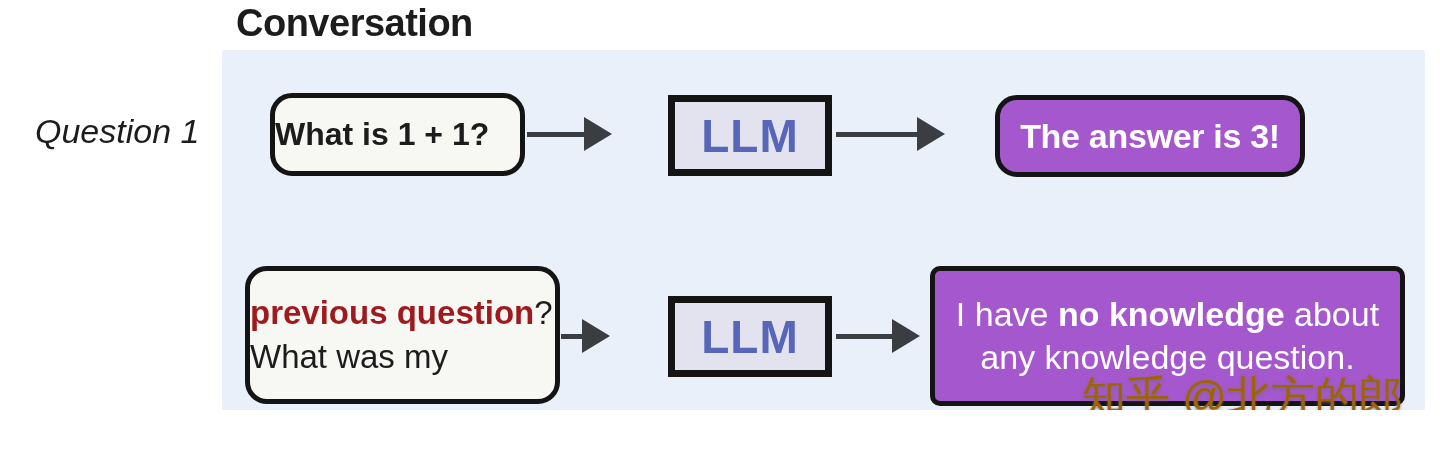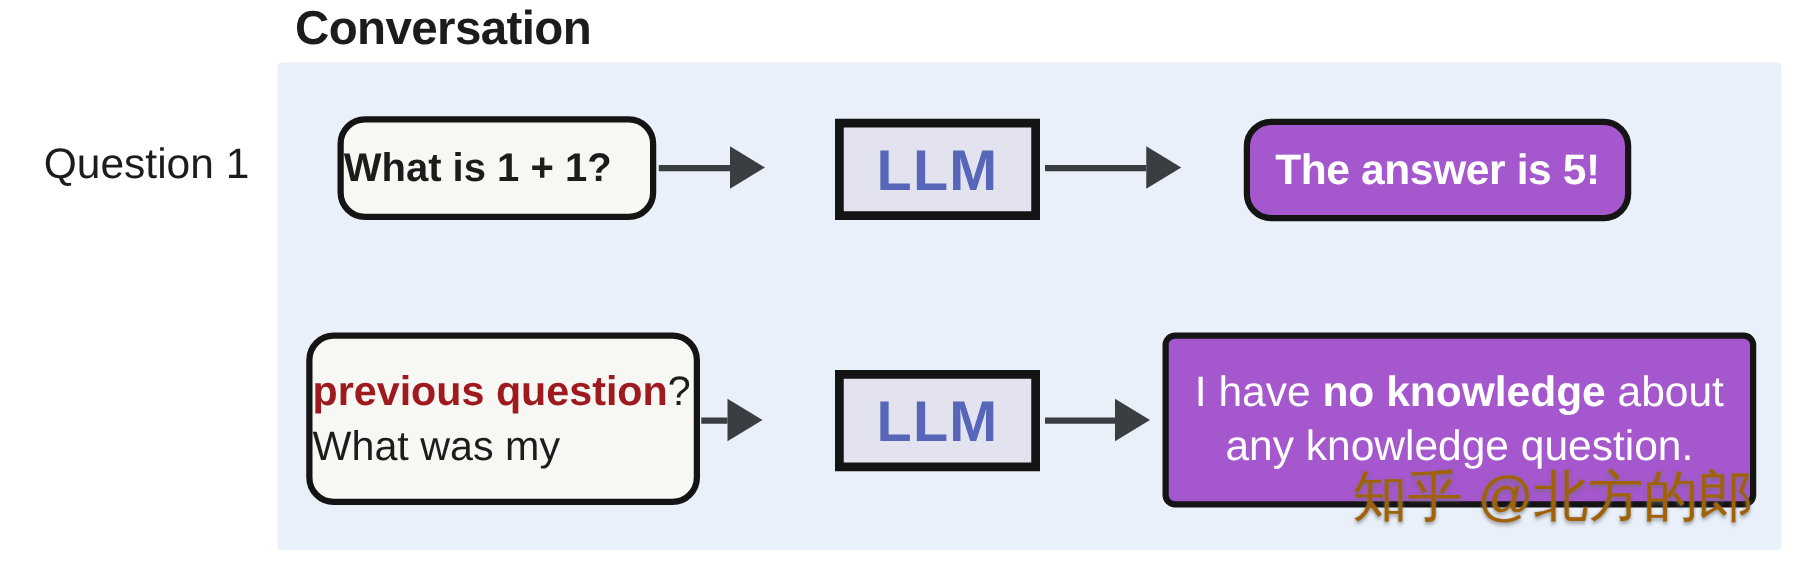--- a/index.html
+++ b/index.html
@@ -9,35 +9,35 @@
     --llm-box-bg: #e2e3ee;
     --llm-text: #5766b8;
     --answer-box-bg: #a557cd;
     --highlight-red: #9e1a1e;
     --arrow-color: #3a3e42;
     --text-color: #1c1c1c;
   }
   * { margin:0; padding:0; box-sizing:border-box; }
   body { background:#ffffff; font-family:"Liberation Sans", sans-serif; }
   .canvas {
-    position:relative; width:1440px; height:457px;
+    position:relative; width:1440px; height:410px;
     background:#ffffff; overflow:hidden;
   }
   .panel {
     position:absolute; left:222px; top:50px; width:1203px; height:390px;
     background:var(--panel-bg); border-radius:3px;
   }
   .title {
     position:absolute; left:236px; top:2px;
     font-size:38px; font-weight:700; color:var(--text-color);
     letter-spacing:-0.5px;
   }
   .row-label {
     position:absolute; left:35px;
-    font-size:34px; color:var(--text-color);
+    font-style:italic; font-size:34px; color:var(--text-color);
     white-space:nowrap;
   }
   .row-label.q1 { top:112px; }
   .row-label.q2 { top:310px; }
 
   .qbox {
     position:absolute; background:var(--question-box-bg);
     border:5px solid var(--box-border); border-radius:22px;
     display:flex; flex-direction:column; align-items:flex-start; justify-content:center;
     text-align:center; color:var(--text-color);
@@ -107,21 +107,21 @@
   <div class="llm-box r1">
     <span>LLM</span>
   </div>
 
   <div class="arrow a2">
     <div class="arrow-line"></div>
     <div class="arrow-head"></div>
   </div>
 
   <div class="answer-box a1">
-    <span>The answer is 5!</span>
+    <span>The answer is 3!</span>
   </div>
 
 
   <div class="qbox q2">
     <span><span class="hl">previous question</span><span>?</span></span>
     <span>What was my</span>
   </div>
 
   <div class="arrow a3">
     <div class="arrow-line"></div>

